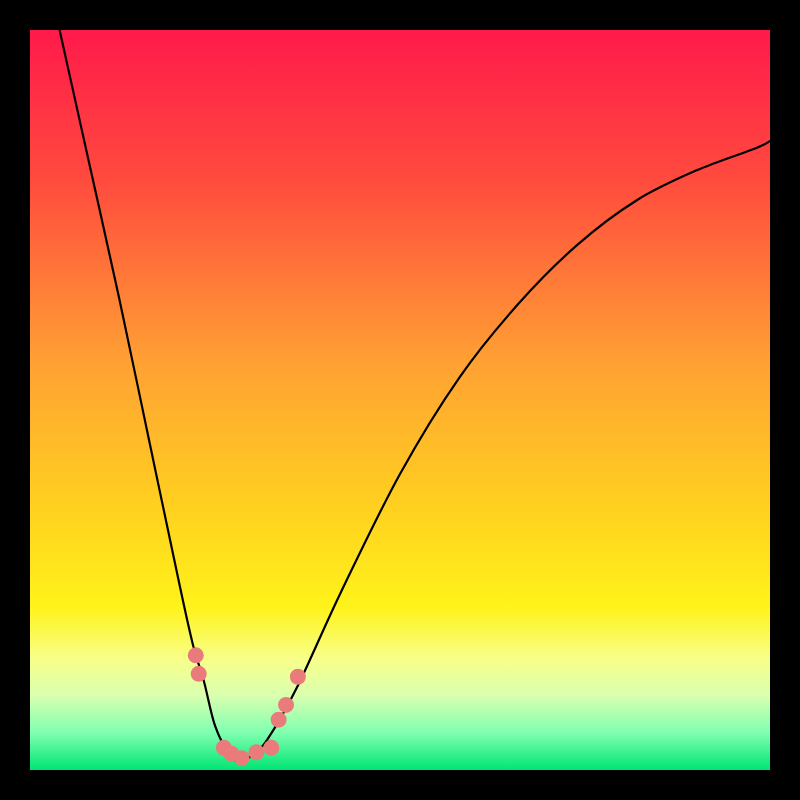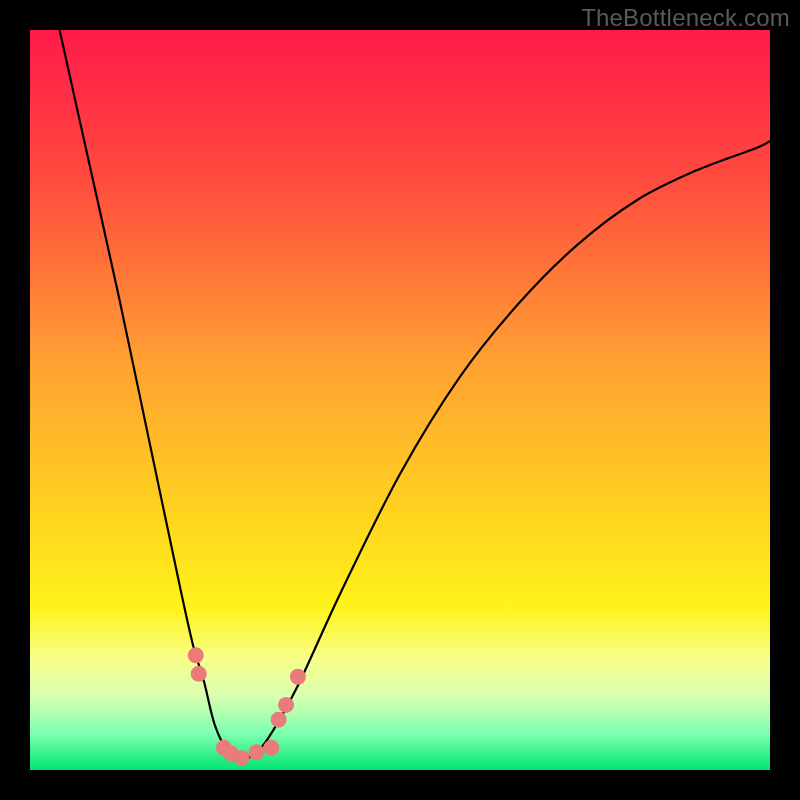--- a/index.html
+++ b/index.html
@@ -37,21 +37,20 @@
   .plot svg {
     display: block;
     width: 740px;
     height: 740px;
   }
 </style>
 </head>
 <body>
 
 <div class="frame">
-  <div class="watermark">TheBottleneck.com</div>
   <div class="plot">
     <svg id="chart-svg" viewBox="0 0 740 740">
       <defs>
         <linearGradient id="bg-grad" x1="0" y1="0" x2="0" y2="1">
             <stop offset="0%" stop-color="#ff1a4b"></stop>
             <stop offset="20%" stop-color="#ff4a3e"></stop>
             <stop offset="45%" stop-color="#ffa133"></stop>
             <stop offset="65%" stop-color="#ffd21f"></stop>
             <stop offset="78%" stop-color="#fff31a"></stop>
             <stop offset="85%" stop-color="#f8ff8a"></stop>

